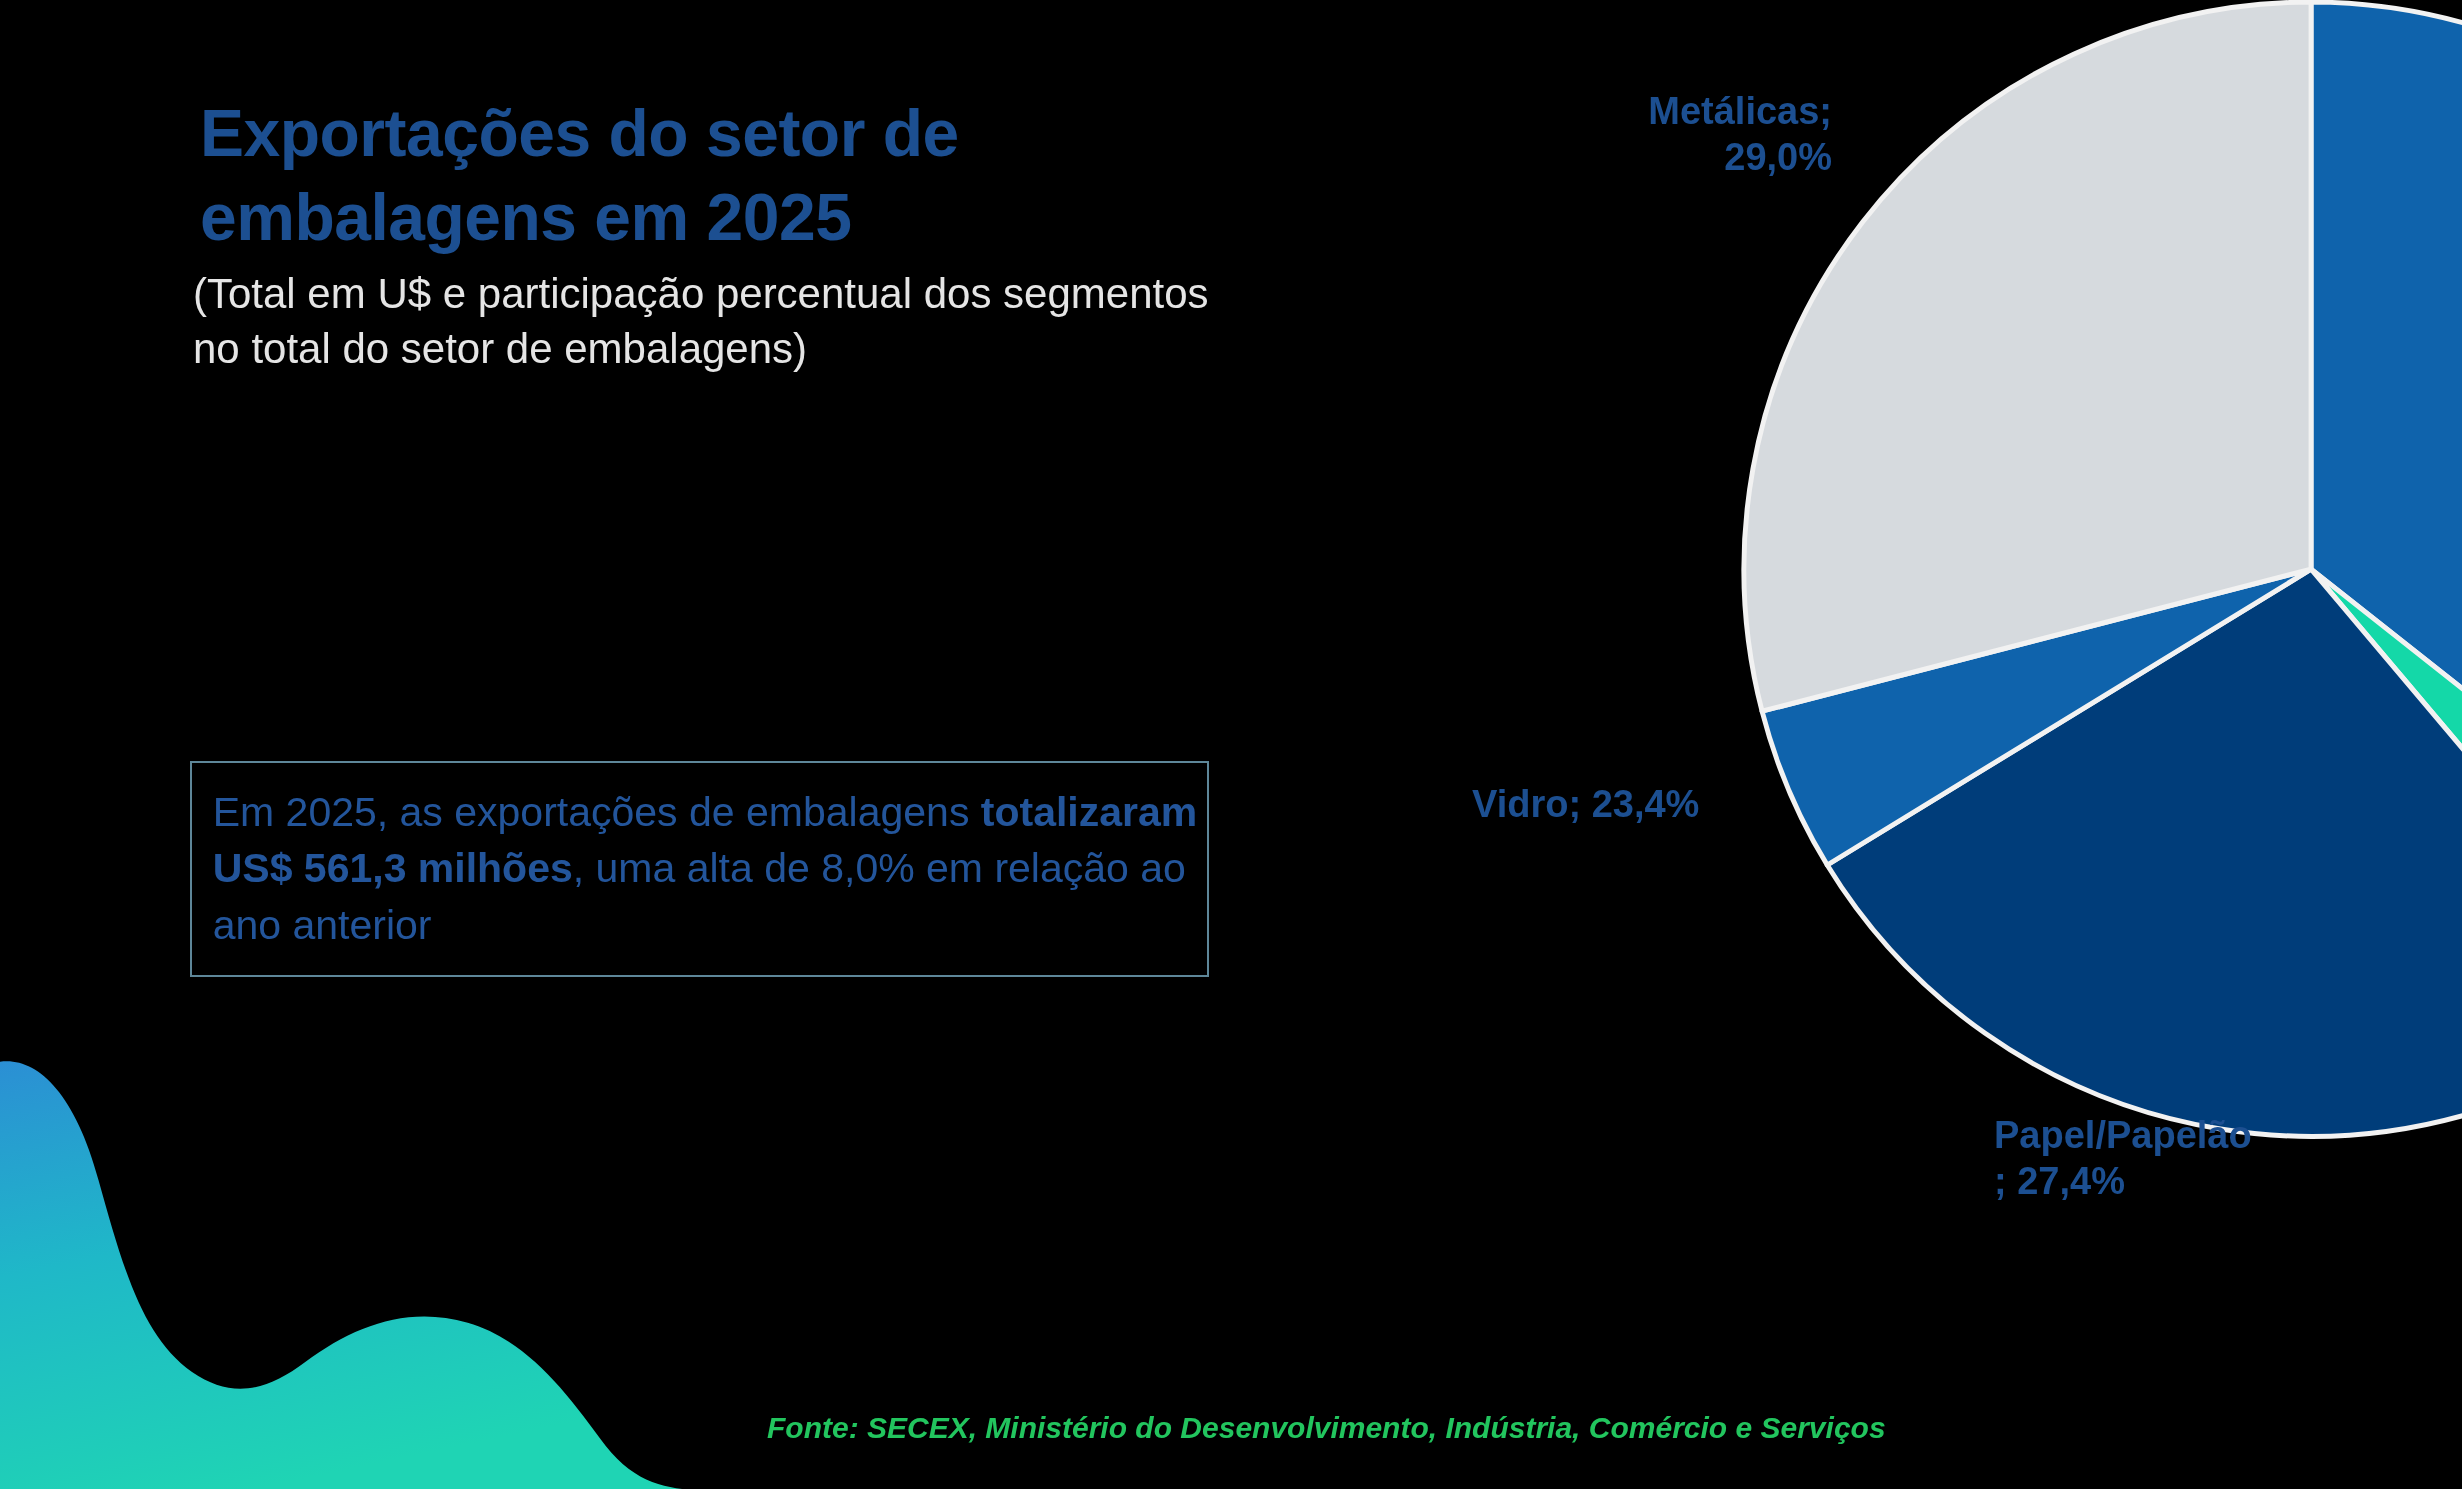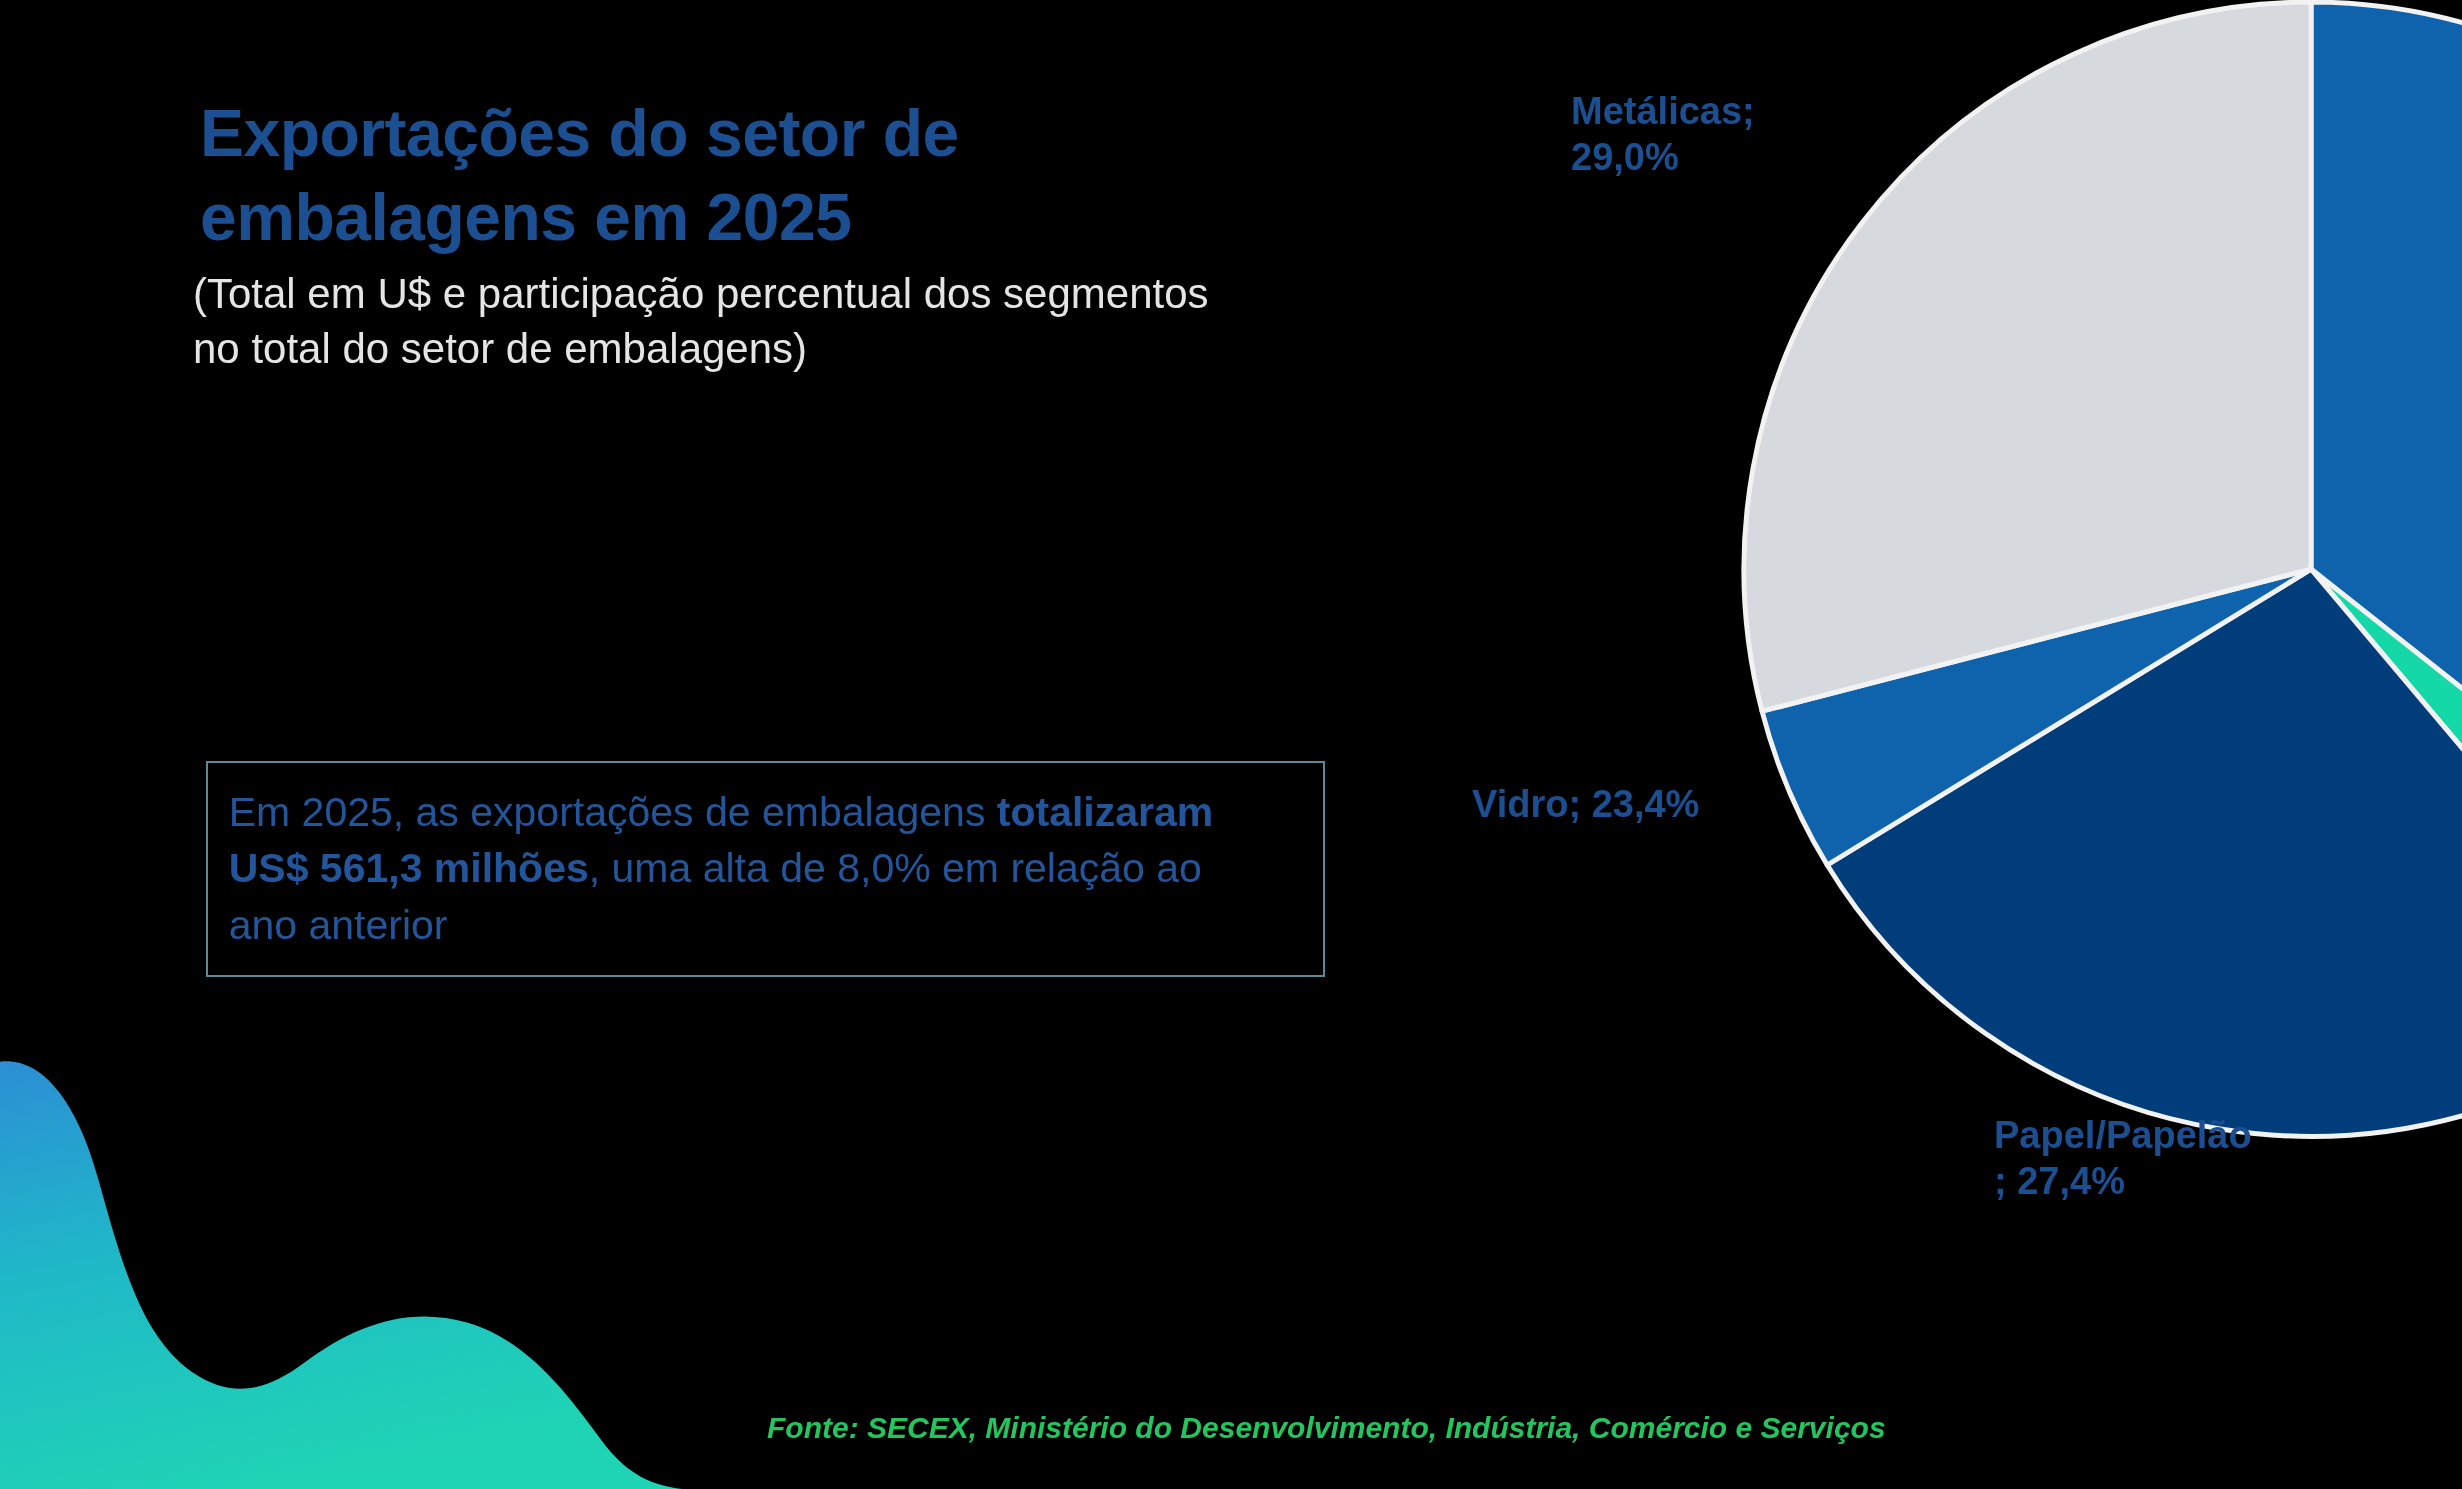--- a/index.html
+++ b/index.html
@@ -45,26 +45,25 @@
     font-size: 42px;
     font-weight: normal;
     line-height: 1.3;
     margin: 4.9px 0 0 0;
   }
 
   #callout-box {
     position: absolute;
     left: 190px;
     top: 761px;
-    width: 1119px;
+    width: 1019px;
     height: 216px;
     box-sizing: border-box;
     border: 2.5px solid #5e8799;
     background: transparent;
-    margin-left: 16px;
   }
   #callout-text {
     position: absolute;
     left: 20.7px;
     top: 20.7px;
     width: 1014px;
     color: #23559b;
     font-size: 41px;
     line-height: 1.38;
     font-weight: normal;
@@ -93,21 +92,21 @@
   #pie-chart svg { display: block; width: 100%; height: 100%; }
 
   .pie-label {
     position: absolute;
     color: #1c4f91;
     font-size: 38px;
     font-weight: bold;
     line-height: 1.22;
     white-space: pre-line;
   }
-  #label-metalicas   { left: 1571px; top: 88px;  width: 261px; text-align: left; }
+  #label-metalicas   { left: 1571px; top: 88px;  width: 261px; text-align: right; }
   #label-papel       { left: 1994px; top: 1112px; width: 394px; text-align: left; }
   #label-vidro       { left: 1472px; top: 781px; width: 305px; text-align: left;   }
 </style>
 </head>
 <body>
 
 <div id="stage">
 
   <div id="wave-decoration">
     <svg viewBox="0 0 1700 900" preserveAspectRatio="none" xmlns="http://www.w3.org/2000/svg">

